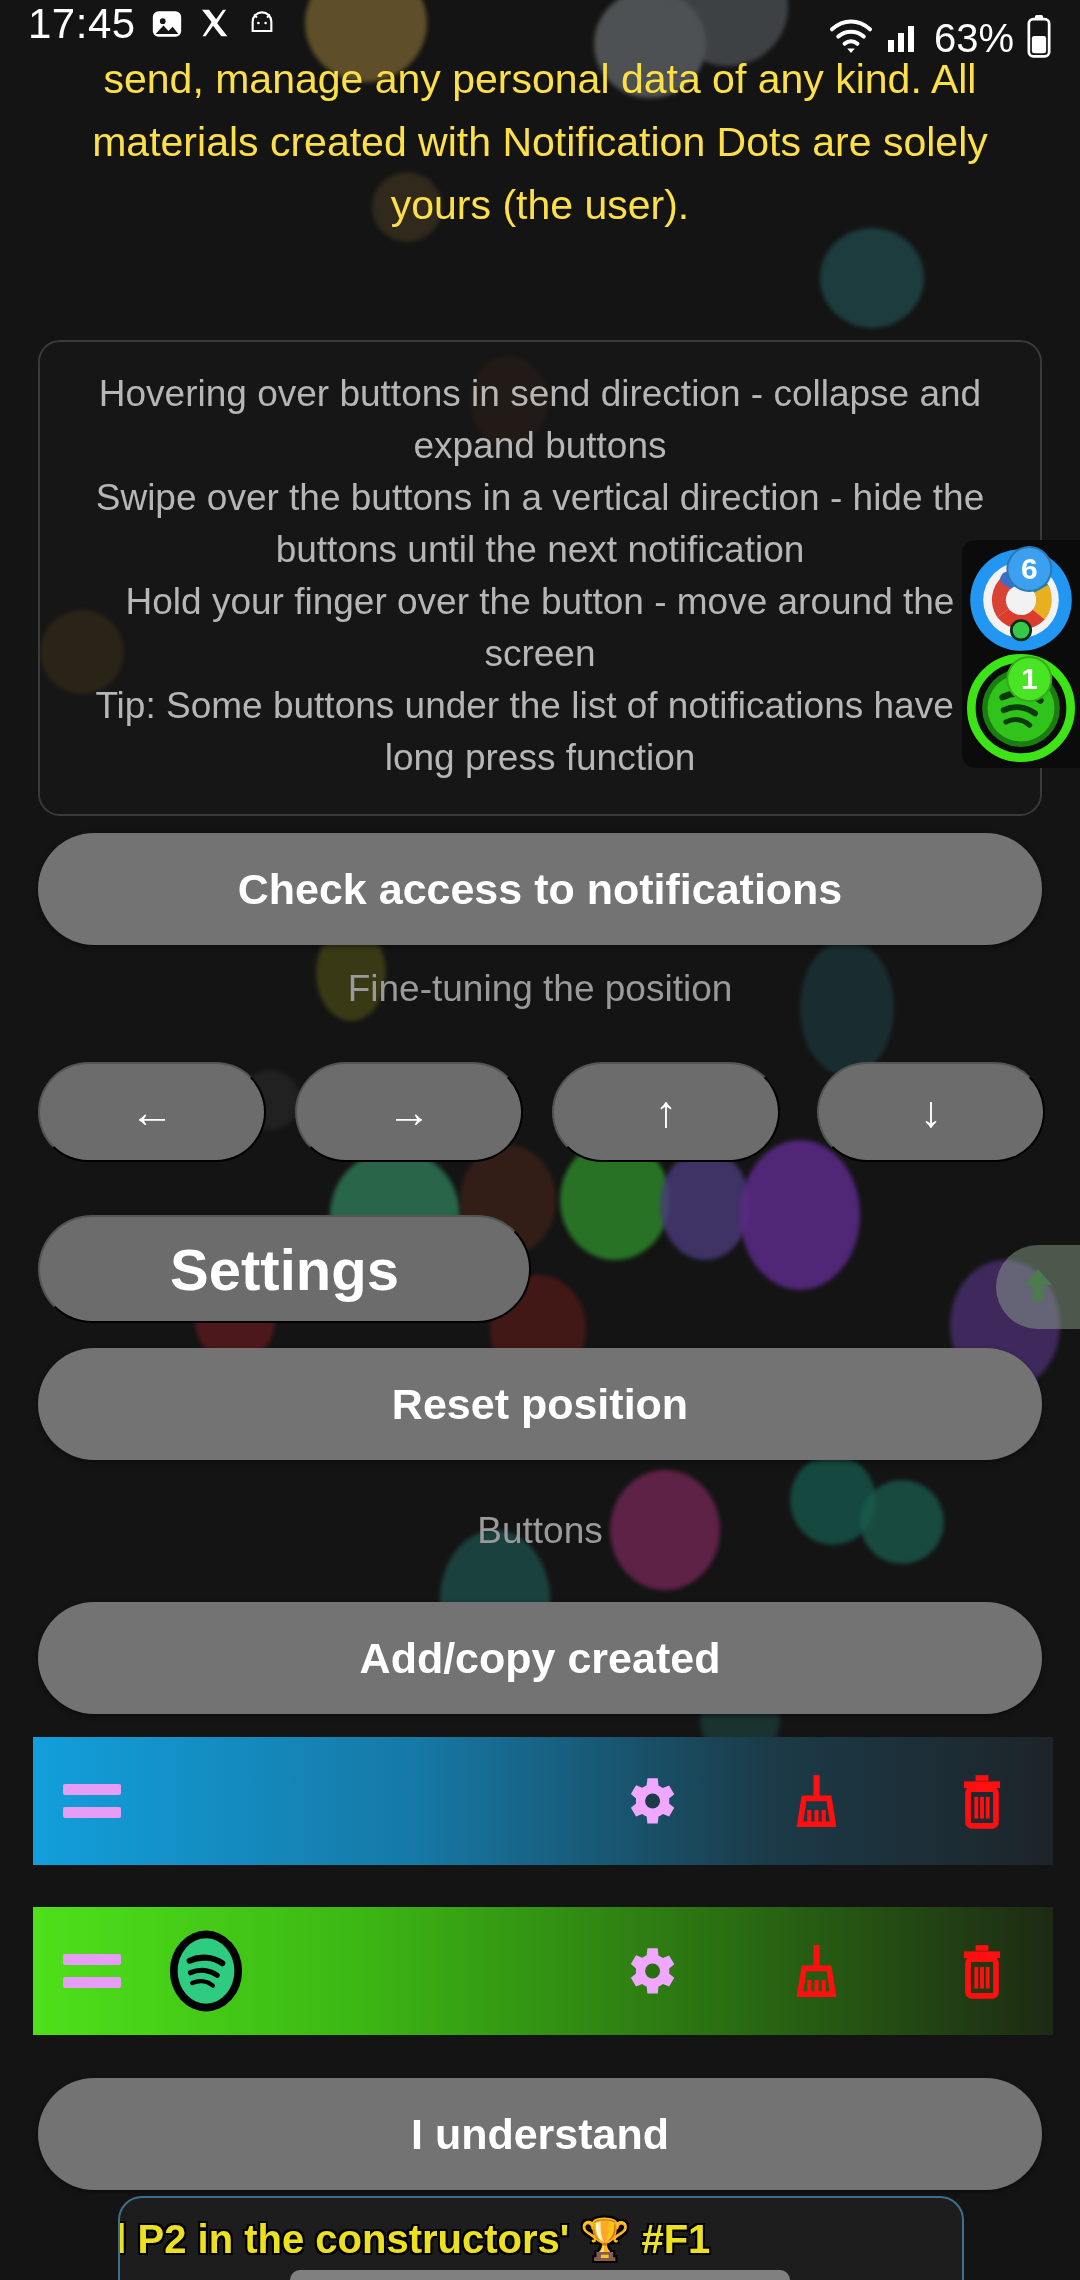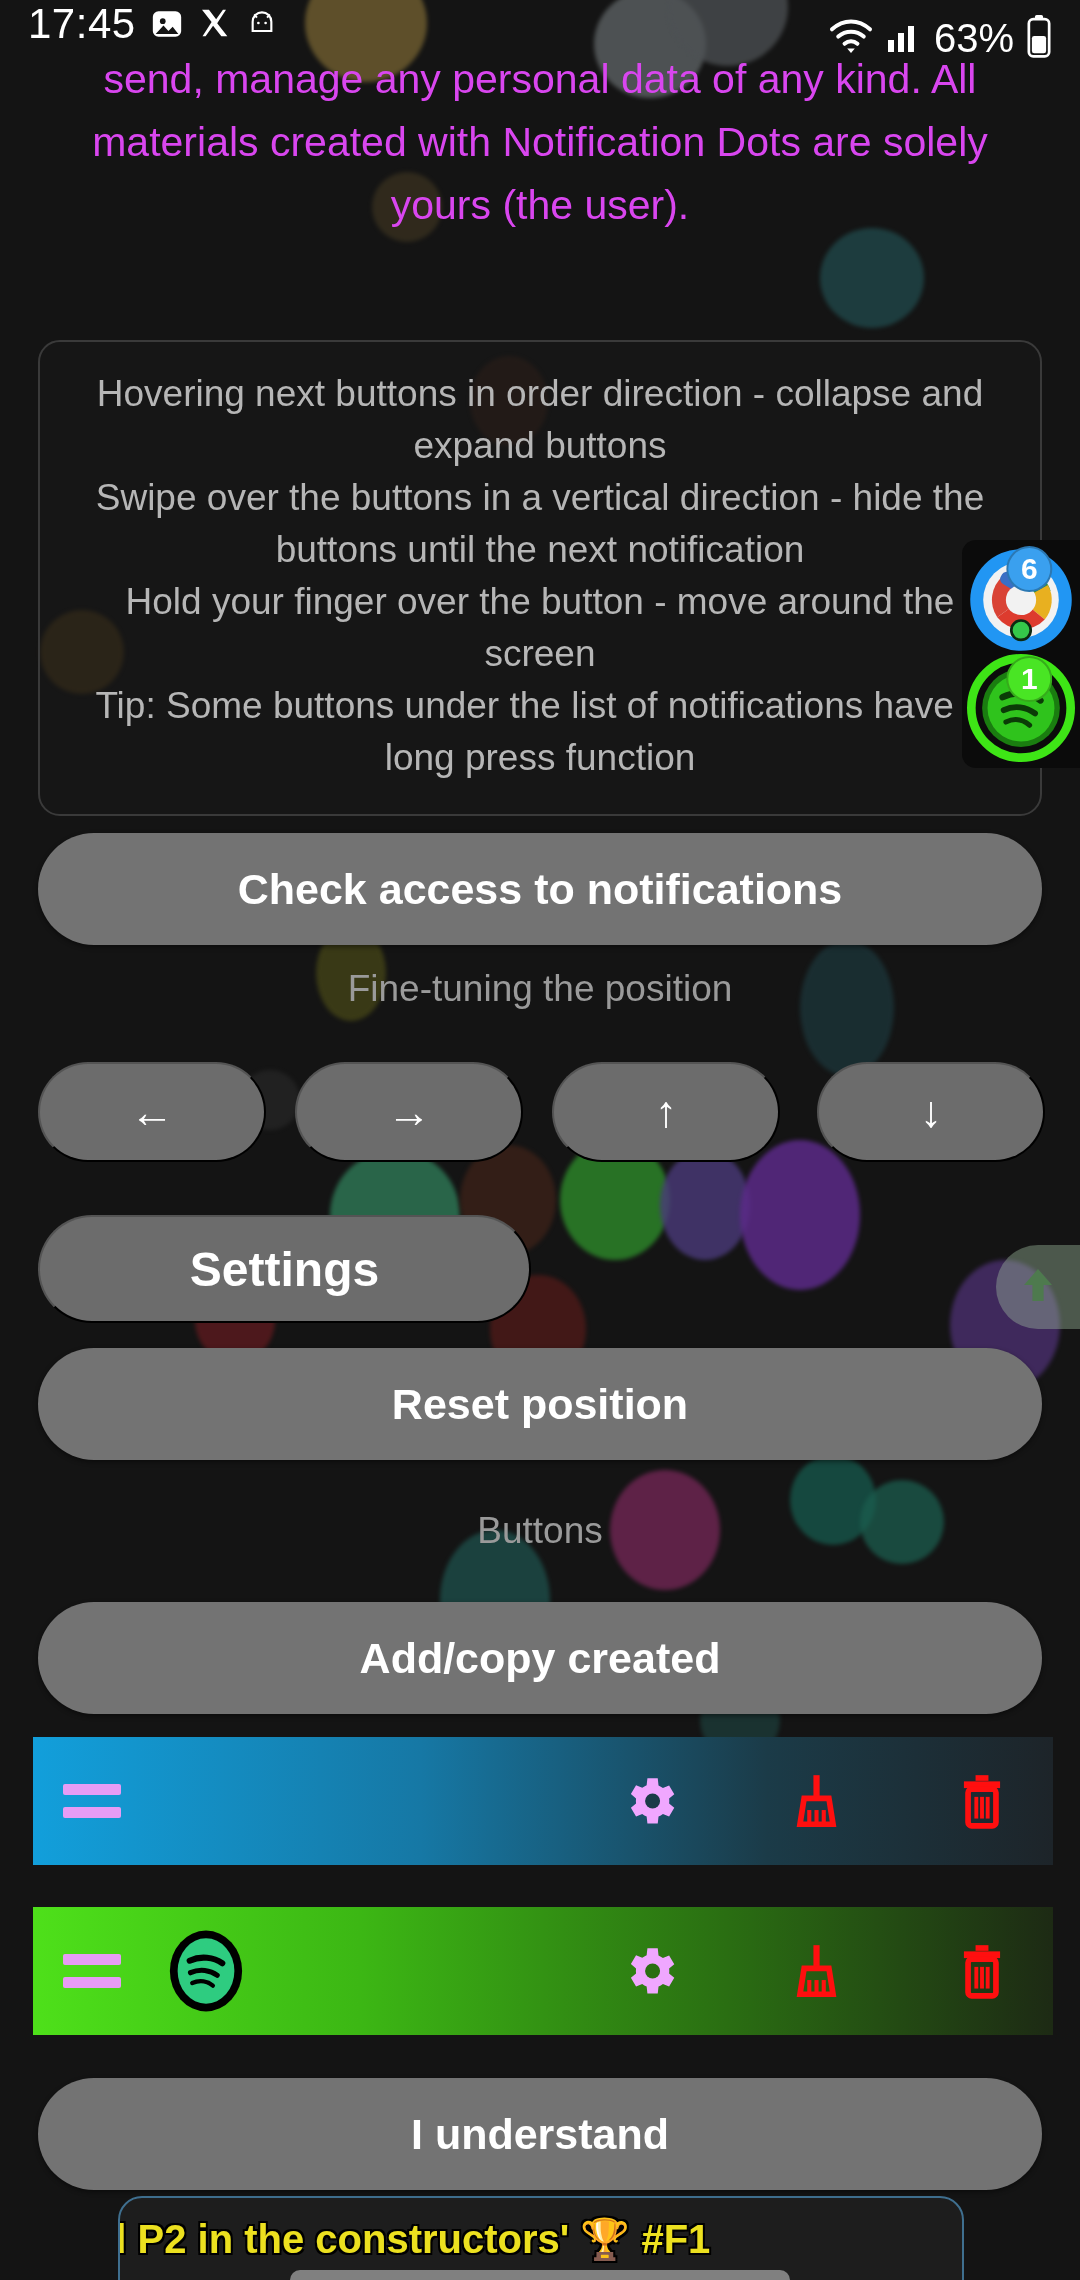--- a/index.html
+++ b/index.html
@@ -36,21 +36,21 @@
   #battery-pct { color: #ffffff; font-size: 40px; }
 
   
   #content {
     position: absolute; top: 0; left: 0; width: 1080px; height: 2280px;
     z-index: 20;
   }
 
   #policy-text {
     position: absolute; top: 48px; left: 90px; width: 900px;
-    color: #d946ef; font-size: 41px; line-height: 63px;
+    color: #fde047; font-size: 41px; line-height: 63px;
     text-align: center;
   }
 
   #tips-box {
     position: absolute; top: 340px; left: 38px; width: 1004px;
     border: 2px solid #3a3a3a; border-radius: 22px;
     padding: 26px 26px 30px 26px;
     background: rgba(255,255,255,0.012);
   }
   #tips-box .tip {
@@ -75,21 +75,21 @@
     position: absolute; width: 228px; height: 100px; top: 1062px;
     background: #6c6c6c; border-radius: 50px;
     display: flex; align-items: center; justify-content: center;
     color: #ffffff; font-size: 44px;
   }
 
   .half-btn {
     position: absolute; top: 1215px; height: 108px;
     background: #6c6c6c; border-radius: 54px;
     display: flex; align-items: center; justify-content: center;
-    color: #ffffff; font-size: 48px; font-weight: bold;
+    color: #ffffff; font-size: 58px; font-weight: bold;
     overflow: hidden; white-space: nowrap;
   }
 
   
   .app-row {
     position: absolute; left: 33px; width: 1020px; height: 128px;
     display: flex; align-items: center; padding: 0 30px;
   }
   .drag-handle { width: 58px; height: 34px; display: flex; flex-direction: column; justify-content: space-between; }
   .drag-handle span { display: block; height: 11px; background: #e79cf5; border-radius: 2px; }
@@ -218,21 +218,21 @@
         </svg>
       </span>
     </div>
   </div>
 
   <div id="content">
 
     <div id="policy-text">send, manage any personal data of any kind. All materials created with Notification Dots are solely yours (the user).</div>
 
     <div id="tips-box">
-      <div class="tip">Hovering next buttons in order direction - collapse and expand buttons</div>
+      <div class="tip">Hovering over buttons in send direction - collapse and expand buttons</div>
       <div class="tip">Swipe over the buttons in a vertical direction - hide the buttons until the next notification</div>
       <div class="tip">Hold your finger over the button - move around the screen</div>
       <div class="tip">Tip: Some buttons under the list of notifications have a long press function</div>
     </div>
 
     <button class="wide-btn" style="top:833px;">Check access to notifications</button>
 
     <div class="section-title" style="top:968px;">Fine-tuning the position</div>
 
     <button class="arrow-btn" style="left:38px;">←</button>

